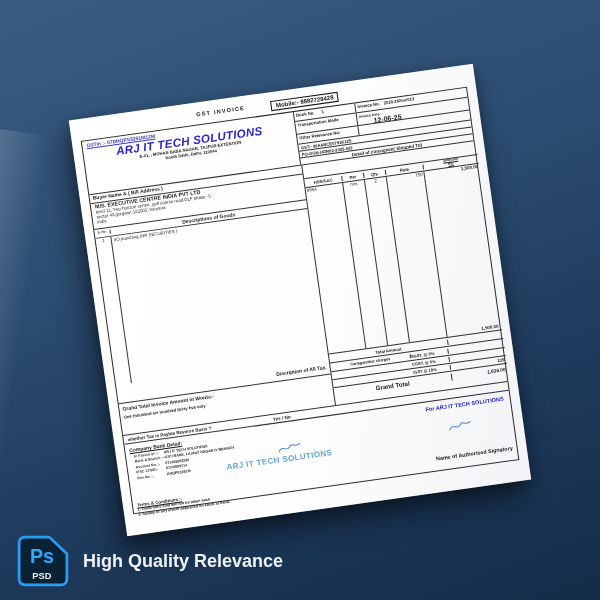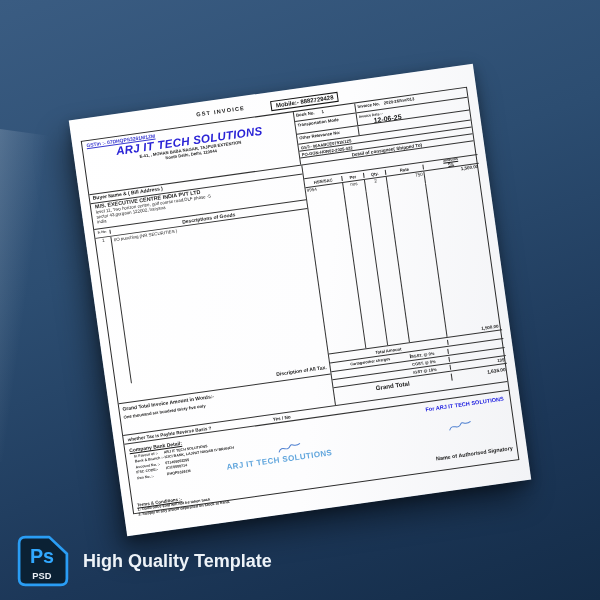--- a/index.html
+++ b/index.html
@@ -258,15 +258,15 @@
   </div>
 </div>
 
 <div class="badge">
   <svg width="54" height="54" viewBox="0 0 52 52">
     <path d="M9,3 H32 L49,19 V43 Q49,49 43,49 H9 Q3,49 3,43 V9 Q3,3 9,3 Z" fill="#0b2134" stroke="#2a9df4" stroke-width="2.6" stroke-linejoin="round"></path>
     <text x="25" y="28" text-anchor="middle" font-family="Liberation Sans, sans-serif" font-size="19" font-weight="bold" fill="#31a8ff">Ps</text>
     <text x="25" y="43" text-anchor="middle" font-family="Liberation Sans, sans-serif" font-size="9" font-weight="bold" fill="#e9eff5">PSD</text>
   </svg>
   <div class="badge-text">
-    <div class="l1">High Quality Template</div>
+    <div class="l1">High Quality Relevance</div>
   </div>
 </div>
 
 </body></html>

